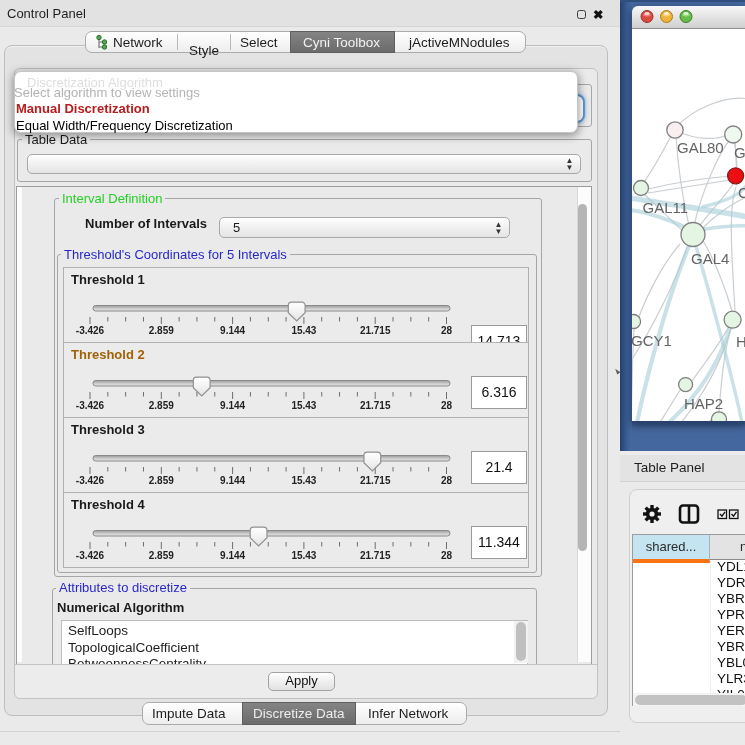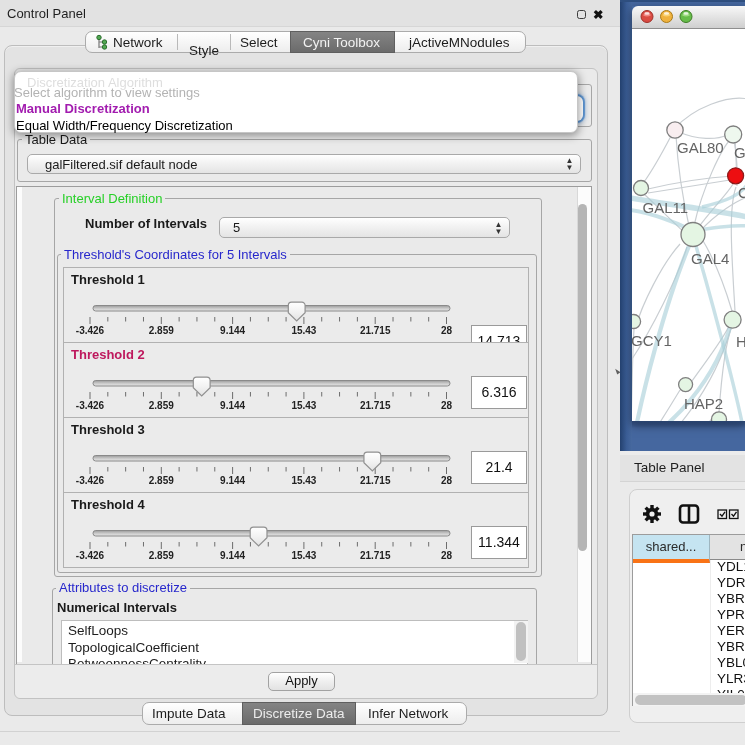--- a/index.html
+++ b/index.html
@@ -29,21 +29,20 @@
   border:1px solid #c2c2c2;border-radius:6px;"></div>
 
 <div class="abs" style="left:17px;top:84px;width:573px;height:41px;border:1px solid #a6a6a6;border-radius:3px;"></div>
 
 <div class="abs" style="left:540px;top:96px;width:43px;height:25px;border-radius:6px;
   box-shadow:0 0 1px 2px rgba(79,139,204,.9), 0 0 4px 3px rgba(110,160,215,.45);background:#fff;"></div>
 
 <div class="abs" style="left:17px;top:139px;width:573px;height:41px;border:1px solid #a6a6a6;border-radius:3px;"></div>
 <div class="grouplab" style="left:22px;top:133px;color:#1a1a1a;">Table Data</div>
 <div class="combo" style="left:27px;top:154px;width:552px;height:18px;">
-  <span style="position:absolute;left:17px;top:2px;">galFiltered.sif default node</span>
   <span class="arr" style="top:2px;">▲<br>▼</span>
 </div>
 
 <div class="abs" style="left:16px;top:186px;width:574px;height:477px;background:#eaeaea;
   border:1px solid #9c9c9c;"></div>
 <div class="abs" style="left:17px;top:187px;width:5px;height:475px;background:#fcfcfc;"></div>
 
 <div class="abs" style="left:577px;top:187px;width:13px;height:475px;background:#fcfcfc;border-left:1px solid #d8d8d8;"></div>
 <div class="abs" style="left:578px;top:204px;width:9px;height:347px;background:#b5b5b5;border-radius:5px;"></div>
 
@@ -87,21 +86,21 @@
         <path d="M 227.49361356838284,34.2 h 10.4 a3.2,3.2 0 0 1 3.2,3.2 v 7.4 L 232.69361356838283,53 L 224.29361356838282,44.8 v -7.4 a3.2,3.2 0 0 1 3.2,-3.2 z" fill="url(#thm)" stroke="#909090" stroke-width="1.2"></path>
       </svg>
       <div style="position:absolute;left:-4px;top:57px;width:60px;text-align:center;font-size:10px;font-weight:bold;color:#222;">-3.426</div>
       <div style="position:absolute;left:67.3px;top:57px;width:60px;text-align:center;font-size:10px;font-weight:bold;color:#222;">2.859</div>
       <div style="position:absolute;left:138.6px;top:57px;width:60px;text-align:center;font-size:10px;font-weight:bold;color:#222;">9.144</div>
       <div style="position:absolute;left:209.89999999999998px;top:57px;width:60px;text-align:center;font-size:10px;font-weight:bold;color:#222;">15.43</div>
       <div style="position:absolute;left:281.2px;top:57px;width:60px;text-align:center;font-size:10px;font-weight:bold;color:#222;">21.715</div>
       <div style="position:absolute;left:352.5px;top:57px;width:60px;text-align:center;font-size:10px;font-weight:bold;color:#222;">28</div>
       <div style="position:absolute;left:407px;top:33px;width:54px;height:31px;background:#fff;border:1px solid #9a9a9a;text-align:center;font-size:14px;color:#111;line-height:31px;margin-top:24px;">14.713</div>
     </div><div class="abs" style="left:63px;top:342px;width:464px;height:74px;background:#ebebeb;border:1px solid #b1b1b1;">
-      <div style="position:absolute;left:7px;top:4px;font-size:13px;font-weight:bold;color:#be185d;">Threshold 2</div>
+      <div style="position:absolute;left:7px;top:4px;font-size:13px;font-weight:bold;color:#a16207;">Threshold 2</div>
       <svg width="464" height="74" style="position:absolute;left:0;top:0;">
         <rect x="29" y="37.5" width="357" height="5.5" rx="2.7" fill="url(#trk)" stroke="#8a8a8a" stroke-width="1"></rect>
         <line x1="26" y1="49" x2="26" y2="56" stroke="#6d6d6d" stroke-width="1"></line>
         <line x1="43.825" y1="49" x2="43.825" y2="53.5" stroke="#6d6d6d" stroke-width="1"></line>
         <line x1="61.65" y1="49" x2="61.65" y2="53.5" stroke="#6d6d6d" stroke-width="1"></line>
         <line x1="79.475" y1="49" x2="79.475" y2="53.5" stroke="#6d6d6d" stroke-width="1"></line>
         <line x1="97.3" y1="49" x2="97.3" y2="56" stroke="#6d6d6d" stroke-width="1"></line>
         <line x1="115.125" y1="49" x2="115.125" y2="53.5" stroke="#6d6d6d" stroke-width="1"></line>
         <line x1="132.95" y1="49" x2="132.95" y2="53.5" stroke="#6d6d6d" stroke-width="1"></line>
         <line x1="150.77499999999998" y1="49" x2="150.77499999999998" y2="53.5" stroke="#6d6d6d" stroke-width="1"></line>
@@ -205,21 +204,21 @@
         <linearGradient id="thm" x1="0" y1="0" x2="0" y2="1">
           <stop offset="0" stop-color="#ffffff"></stop>
           <stop offset="0.5" stop-color="#f2f2f2"></stop>
           <stop offset="1" stop-color="#e2e2e2"></stop>
         </linearGradient>
       </defs>
     </svg></div>
 
 <div class="abs" style="left:52px;top:588px;width:483px;height:100px;border:1px solid #a6a6a6;border-radius:3px;"></div>
 <div class="grouplab" style="left:56px;top:581px;color:#2727cc;">Attributes to discretize</div>
-<div class="abs" style="left:57px;top:600px;font-size:13px;font-weight:bold;color:#1a1a1a;">Numerical Intervals</div>
+<div class="abs" style="left:57px;top:600px;font-size:13px;font-weight:bold;color:#1a1a1a;">Numerical Algorithm</div>
 <div class="abs" style="left:61px;top:620px;width:465px;height:44px;background:#fff;border:1px solid #bdbdbd;overflow:hidden;">
   <div style="font-size:13.5px;color:#1d1d1d;padding-left:6px;padding-top:2px;line-height:16.5px;">SelfLoops<br>TopologicalCoefficient<br>BetweennessCentrality</div>
 </div>
 <div class="abs" style="left:514px;top:621px;width:14px;height:42px;background:#f2f2f2;"></div>
 <div class="abs" style="left:516px;top:622px;width:10px;height:39px;background:#c0c0c0;border-radius:5px;"></div>
 
 <div class="abs" style="left:15px;top:664px;width:582px;height:33px;background:#ececec;border-top:1px solid #c4c4c4;border-radius:0 0 6px 6px;"></div>
 <div class="abs" style="left:268px;top:672px;width:65px;height:17px;border:1px solid #a2a2a2;border-radius:5px;
   background:linear-gradient(#ffffff,#efefef 50%,#e2e2e2);text-align:center;font-size:13px;color:#111;padding-top:0;">Apply</div>
 
@@ -249,21 +248,21 @@
     <div class="abs" style="left:152px;top:706px;font-size:13.5px;color:#1c1c1c;">Impute Data</div>
     <div class="abs" style="left:253px;top:706px;font-size:13.5px;color:#ededed;">Discretize Data</div>
     <div class="abs" style="left:368px;top:706px;font-size:13.5px;color:#1c1c1c;">Infer Network</div>
   </div>
 <div class="abs" style="left:0;top:731px;width:620px;height:1px;background:#d2d2d2;"></div>
 
 <div class="abs" style="left:14px;top:71px;width:562px;height:60px;background:#fff;border:1px solid #c6c6c6;
   border-radius:7px;box-shadow:0 2px 8px 1px rgba(0,0,0,.38);"></div>
 <div class="abs" style="left:27px;top:75px;font-size:13px;color:#dedede;">Discretization Algorithm</div>
 <div class="abs" style="left:14px;top:85px;width:562px;text-align:left;font-size:13px;color:#b3b3b3;">Select algorithm to view settings</div>
-<div class="abs" style="left:16px;top:101px;font-size:13px;font-weight:bold;color:#a21caf;">Manual Discretization</div>
+<div class="abs" style="left:16px;top:101px;font-size:13px;font-weight:bold;color:#b91c1c;">Manual Discretization</div>
 <div class="abs" style="left:16px;top:118px;font-size:13px;color:#000;">Equal Width/Frequency Discretization</div>
 
 <div class="abs" style="left:615px;top:368px;width:0;height:0;border-bottom:6px solid #5f5f5f;border-left:2.5px solid transparent;border-right:2.5px solid transparent;transform:rotate(-38deg);"></div>
 
 <div class="abs" style="left:620px;top:0;width:125px;height:451px;background:#45679f;"></div>
 <div class="abs" style="left:620px;top:0;width:12px;height:451px;background:linear-gradient(90deg,#24416f,#3a5d95 55%,#47699f);"></div>
 <div class="abs" style="left:620px;top:0;width:125px;height:2px;background:#2f4f7f;"></div>
 
 <div class="abs" style="left:632px;top:6px;width:113px;height:415px;box-shadow:0 4px 9px rgba(0,0,10,.5);"></div>
 <div class="abs" style="left:632px;top:6px;width:113px;height:22px;border-radius:6px 0 0 0;

